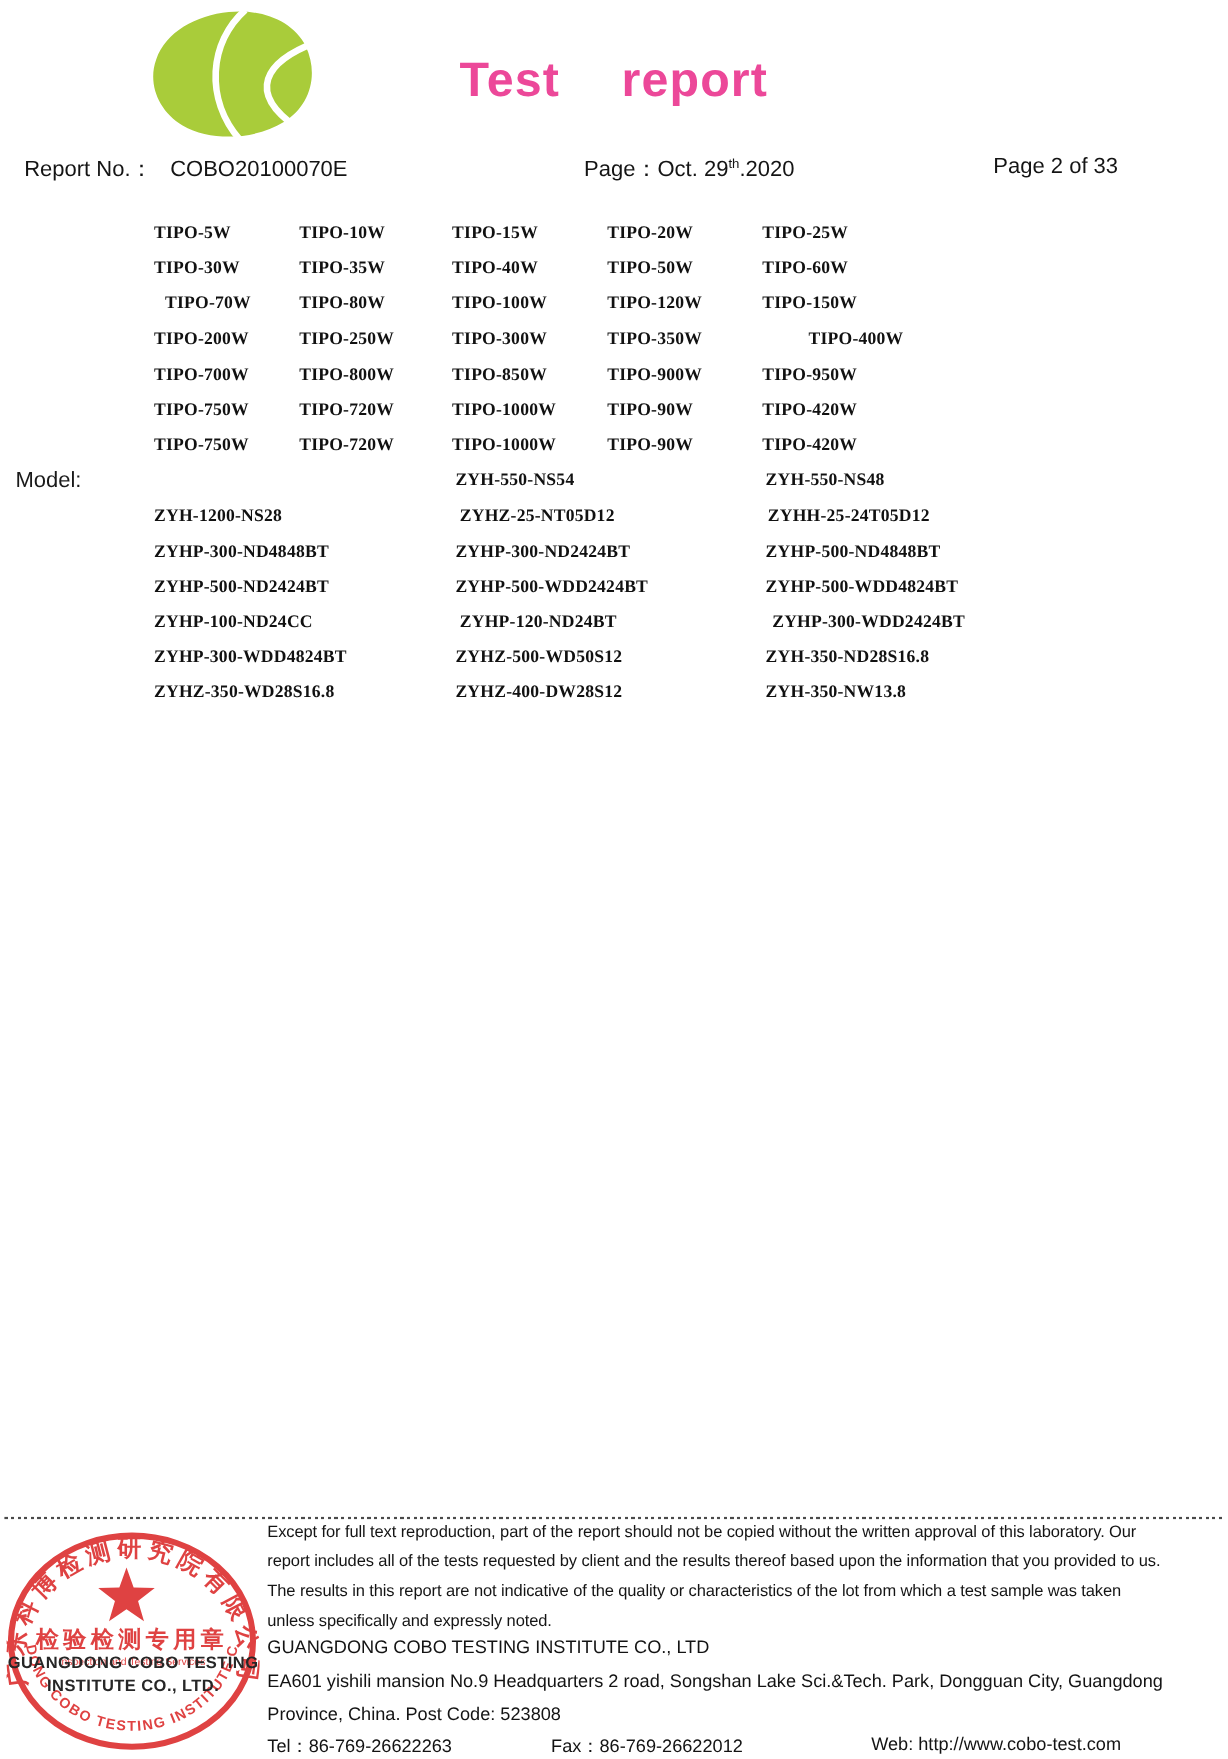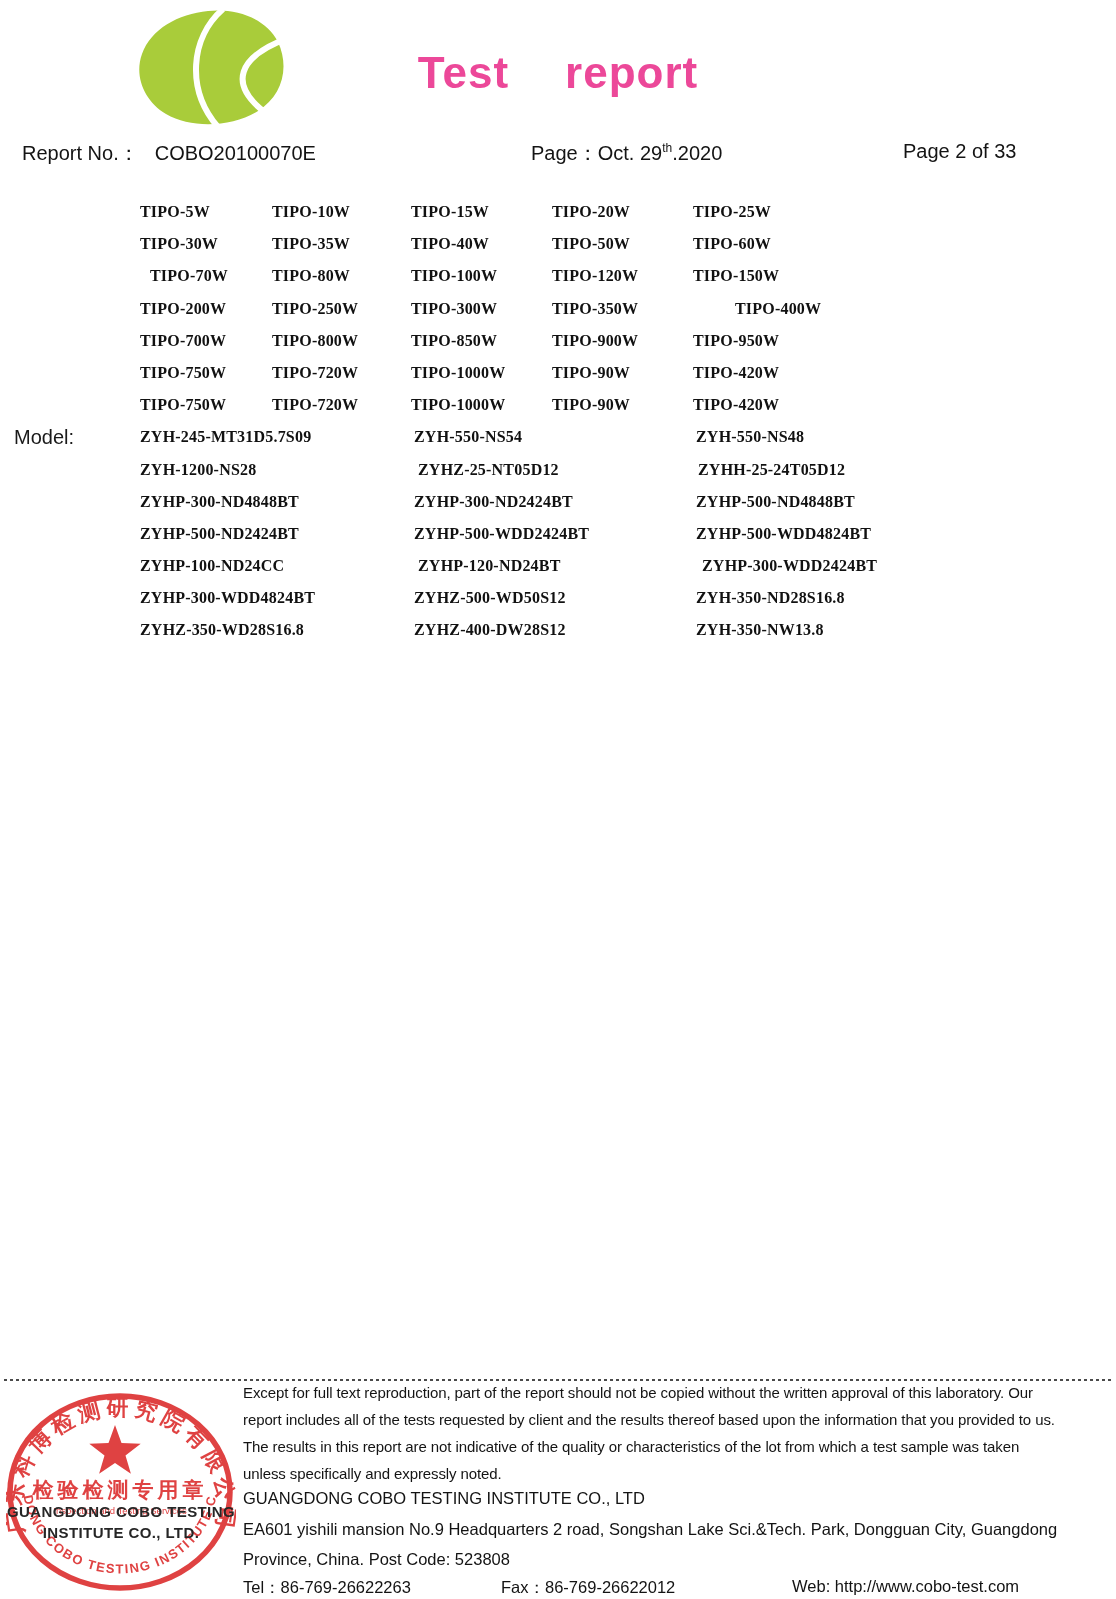--- a/index.html
+++ b/index.html
@@ -114,21 +114,20 @@
         <div class="mrow">
           <span class="mcell" style="left: 0px;">TIPO-750W</span>
           <span class="mcell" style="left: 132px;">TIPO-720W</span>
           <span class="mcell" style="left: 271px;">TIPO-1000W</span>
           <span class="mcell" style="left: 412px;">TIPO-90W</span>
           <span class="mcell" style="left: 553px;">TIPO-420W</span>
         </div>
       </div>
     <div>
         <div class="mrow">
-          <span class="mcell" style="left: 0px;">ZYH-245-MT31D5.7S09</span>
           <span class="mcell" style="left: 274px;">ZYH-550-NS54</span>
           <span class="mcell" style="left: 556px;">ZYH-550-NS48</span>
         </div>
         <div class="mrow">
           <span class="mcell" style="left: 0px;">ZYH-1200-NS28</span>
           <span class="mcell" style="left: 278px; text-align: center;">ZYHZ-25-NT05D12</span>
           <span class="mcell" style="left: 558px; text-align: center;">ZYHH-25-24T05D12</span>
         </div>
         <div class="mrow">
           <span class="mcell" style="left: 0px;">ZYHP-300-ND4848BT</span>

